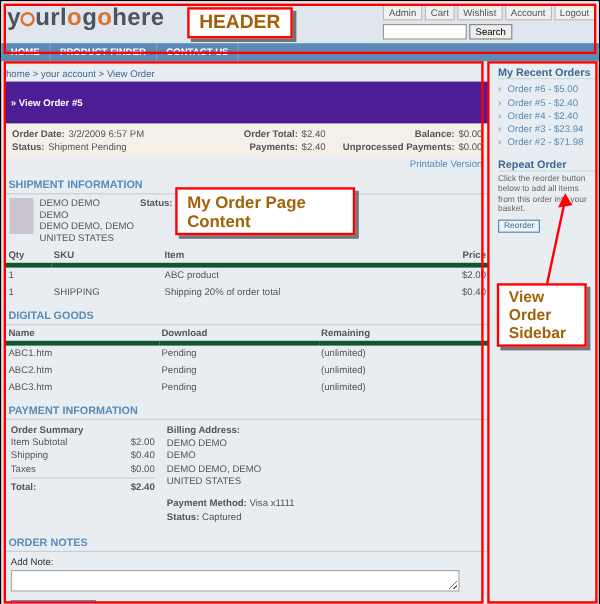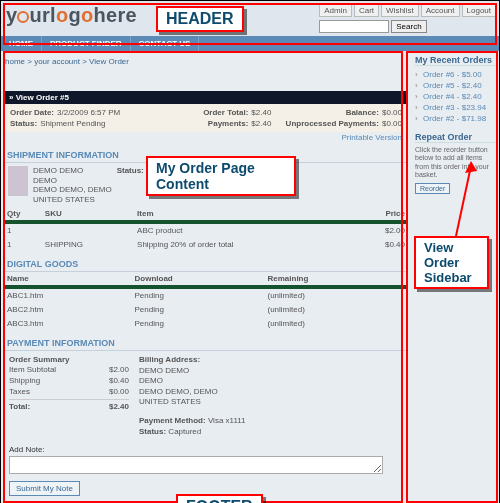--- a/index.html
+++ b/index.html
@@ -13,21 +13,21 @@
   .srch { display:flex; gap:2px;}
   .srch input { width: 70px; font-size:8px; border:1px solid #999;}
   .srch button { font-size: 8px; padding: 1px 4px; border:1px solid #888; background:#eee; cursor:pointer;}
   .nav { background: #5a8ab5; display: flex; }
   .nav a { color: #fff; font-size: 8px; font-weight:bold; padding: 3px 8px; text-decoration: none; cursor:pointer; border-right:1px solid rgba(255,255,255,.2);}
   .body { display: flex; }
   .main { flex: 1; padding: 4px; }
   .side { width: 90px; padding: 4px; font-size: 8px; }
   .crumb { font-size: 8px; color: #3a6890; padding: 2px 0; }
   .crumb span{color:#3a6890;}
-  .bar { background: #0f172a; color: #fff; font-size: 8px; padding: 2px 4px; font-weight:bold;margin-top:23px;}
+  .bar { background: #4c1d95; color: #fff; font-size: 8px; padding: 13px 4px; font-weight:bold;}
   .info { background: #f4f0e8; padding: 3px 5px; font-size: 8px; color:#555;}
   .info .row { display: flex; }
   .info .c { flex:1; display:flex; gap:3px; margin:1px 0;}
   .info .lbl { font-weight: bold; text-align: right; }
   .info .r { text-align:right; justify-content:flex-end;}
   .pv { text-align: right; color: #5a8ab5; font-size:8px; padding:1px 5px; cursor:pointer;}
   .sect { color: #5a8ab5; font-weight: bold; font-size: 9px; border-bottom: 1px solid #c5d0da; padding: 4px 2px 2px; margin-top:3px;}
   .shipb { display:flex; gap:5px; padding:3px; font-size:8px; color:#555;}
   .box { width:20px; height:30px; background:#ccc4d0;}
   .addr div{line-height:1.2;}
@@ -42,21 +42,21 @@
   .bill div{line-height:1.3;}
   .note { padding:4px; font-size:8px;}
   .note textarea { width:95%; height:18px; border:1px solid #aaa; margin-top:2px;}
   .note button { margin-top:5px; font-size:8px; padding:2px 6px; border:1px solid #5a8ab5; background:#eef3f8; color:#3a6890; cursor:pointer;}
   .shead { color: #3a6890; font-weight: bold; font-size: 9px; margin-bottom: 3px; border-bottom:1px solid #cdd;}
   .ro a { display:block; color:#5a8ab5; text-decoration:none; padding:1px 0 1px 8px; position:relative; cursor:pointer;}
   .ro a:before{content:"›"; position:absolute; left:0; color:#888;}
   .rep p { font-size:7px; color:#666; line-height:1.2;}
   .rep button { margin-top:3px; font-size:7px; padding:1px 4px; border:1px solid #5a8ab5; background:#eef3f8; color:#3a6890; cursor:pointer;}
   .foot { background:#5a7a95; color:#fff; font-size:8px; padding:4px; text-align:right;}
-  .ann { position: absolute; border: 2px solid red; background: #fff; font-weight: bold; font-size: 16px; color: #0c4a6e; padding: 2px 8px; box-shadow: 3px 3px 0 rgba(0,0,0,.5); pointer-events:none;}
+  .ann { position: absolute; border: 2px solid red; background: #fff; font-weight: bold; font-size: 16px; color: #a16207; padding: 2px 8px; box-shadow: 3px 3px 0 rgba(0,0,0,.5); pointer-events:none;}
   .annbox { position: absolute; border: 2px solid red; pointer-events: none; }
   #wrap { position: relative; width:500px;}
   svg.arrow{position:absolute; pointer-events:none;}
 </style>
 </head>
 <body>
 <div id="wrap">
 
 <div class="top">
   <div class="logo">y<span class="o1"></span>url<span style="color:#e07030">o</span>g<span style="color:#e07030">o</span>here</div>
@@ -203,20 +203,21 @@
     </div>
     <div class="bill">
       <div style="font-weight:bold">Billing Address:</div>
       <div>DEMO DEMO</div><div>DEMO</div><div>DEMO DEMO, DEMO</div><div>UNITED STATES</div>
       <br>
       <div><span style="font-weight:bold">Payment Method:</span> <span>Visa x1111</span></div>
       <div><span style="font-weight:bold">Status:</span> <span>Captured</span></div>
     </div>
   </div>
 
+  <div class="sect">ORDER NOTES</div>
   <div class="note">
     <div>Add Note:</div>
     <textarea style=""></textarea><br>
     <button>Submit My Note</button>
   </div>
 </div>
 
 <div class="side">
   <div class="shead">My Recent Orders</div>
   <div class="ro">

